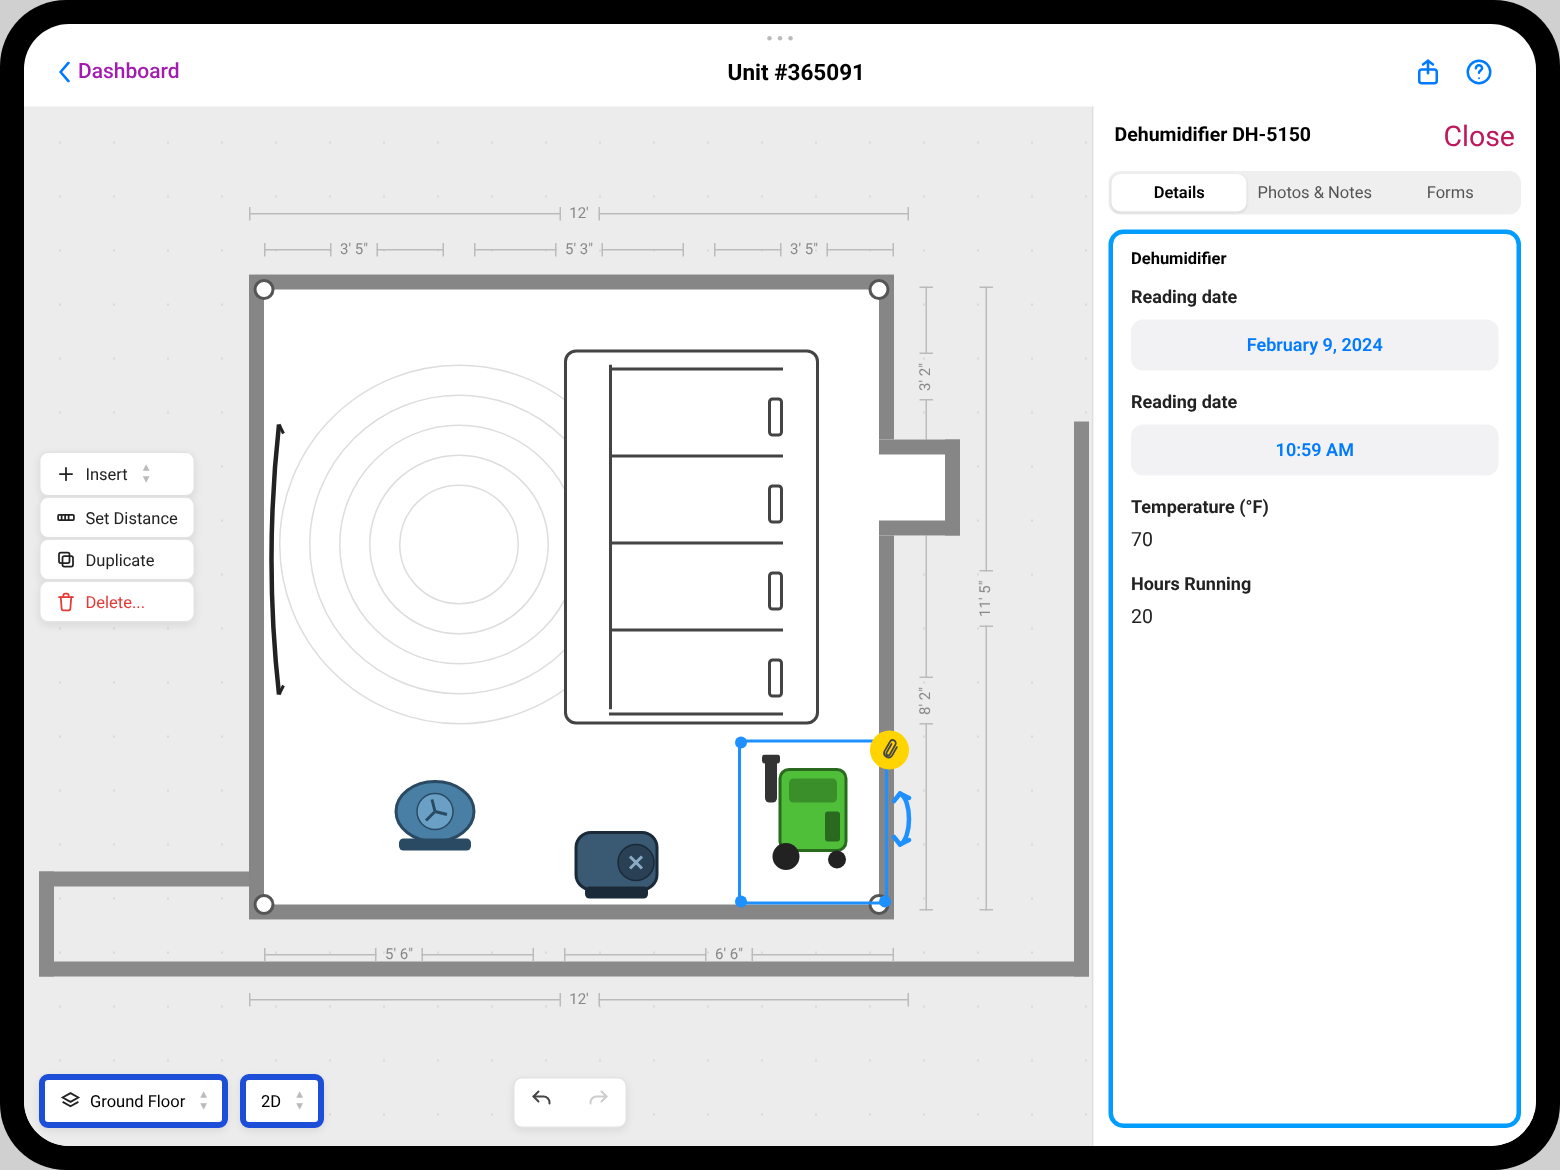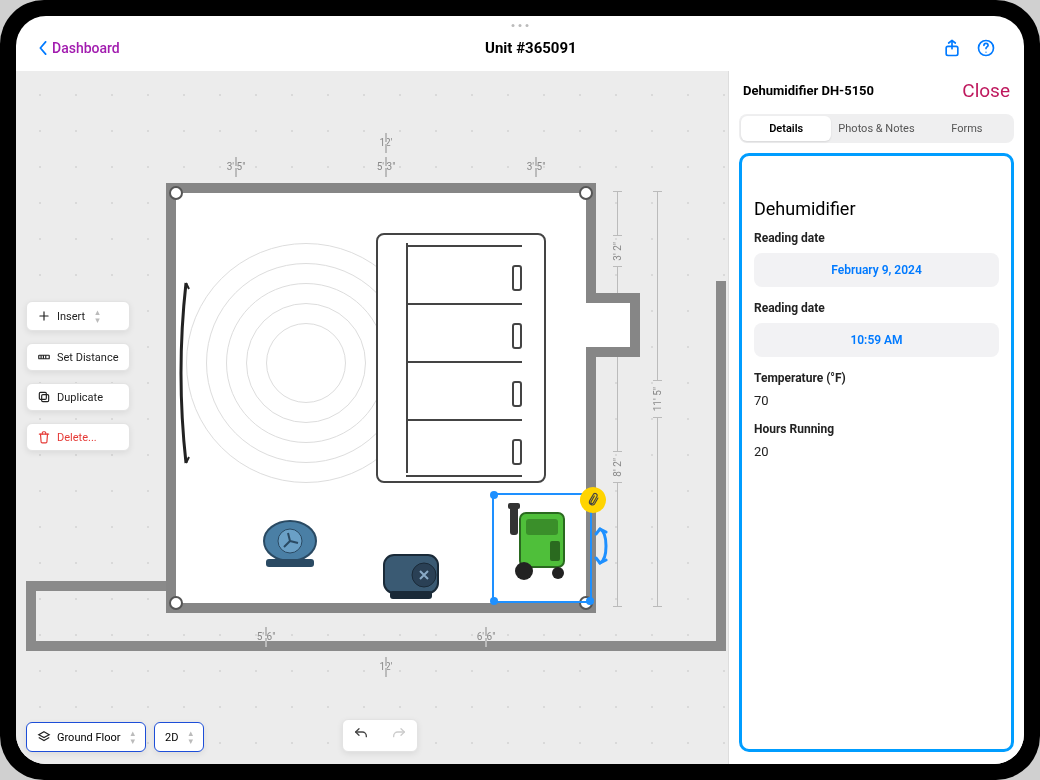--- a/index.html
+++ b/index.html
@@ -68,21 +68,21 @@
     content:''; position:absolute; right:-54px; top:100px; width:44px; height:44px;
     background:#fff; border:10px solid #868686; border-left:none;
   }
   .wall-corner { position: absolute; width: 14px; height: 14px; background:#fff; border: 2px solid #555; border-radius:50%; }
   .wc-tl{ left:-7px; top:-7px;} .wc-tr{ right:-7px; top:-7px;} .wc-bl{ left:-7px; bottom:-7px;} .wc-br{ right:-7px; bottom:-7px;}
 
   
   .hall-line { position:absolute; background:#8a8a8a; }
 
   
-  .dim { position:absolute; font-size:10px; color:#888; display:flex; align-items:center;flex-direction:column; }
+  .dim { position:absolute; font-size:10px; color:#888; display:flex; align-items:center; }
   .dim.h .line{ flex:1; height:1px; background:#bbb; position:relative; }
   .dim.h .line::before,.dim.h .line::after{content:'';position:absolute;top:-4px;width:1px;height:9px;background:#bbb;}
   .dim.h .line::before{left:0;} .dim.h .line::after{right:0;}
   .dim.h .lbl{ padding:0 6px; background:transparent; }
   .dim.v { flex-direction:column; }
   .dim.v .line{ flex:1; width:1px; background:#bbb; position:relative;}
   .dim.v .line::before,.dim.v .line::after{content:'';position:absolute;left:-4px;height:1px;width:9px;background:#bbb;}
   .dim.v .line::before{top:0;} .dim.v .line::after{bottom:0;}
   .dim.v .lbl{ padding:6px 0; writing-mode:vertical-rl; transform:rotate(180deg);}
 
@@ -106,47 +106,47 @@
   .dehum { left:330px; top:310px; width:70px; height:80px; }
   .sel-box { position:absolute; left:316px; top:300px; width:100px; height:110px; border:2px solid #1e90ff; }
   .sel-dot{position:absolute;width:8px;height:8px;background:#1e90ff;border-radius:50%;}
   .sd-tl{left:-4px;top:-4px;}.sd-tr{right:-4px;top:-4px;}.sd-bl{left:-4px;bottom:-4px;}.sd-br{right:-4px;bottom:-4px;}
   .rotate-handle{position:absolute; right:-24px; top:50%; transform:translateY(-50%); color:#1e90ff;}
   .rotate-handle svg{width:20px;height:46px;}
   .badge-clip{ position:absolute; left:404px; top:294px; width:26px;height:26px;background:#ffd400;border-radius:50%;display:flex;align-items:center;justify-content:center;color:#444; transform:rotate(-15deg);}
   .badge-clip svg{width:14px;height:14px;}
 
   
-  .left-tools { position:absolute; left:10px; top:230px; display:flex; flex-direction:column; gap:12px; z-index:5;}
+  .left-tools { position:absolute; left:10px; top:230px; display:flex; flex-direction:column; gap:0; z-index:5;}
   .tool-btn { background:#fff; border:1px solid #e3e3e3; border-radius:6px; padding:6px 10px; font-size:11px; color:#222; display:flex; align-items:center; gap:6px; cursor:pointer; box-shadow:0 2px 6px rgba(0,0,0,.08); white-space:nowrap;}
   .tool-btn.danger{ color:#e53935; }
   .tool-btn svg{width:14px;height:14px;flex:none;}
   .tool-chevs{margin-left:4px;color:#bbb;font-size:9px;line-height:8px;}
 
   
   .bl-controls{ position:absolute; left:10px; bottom:12px; display:flex; gap:8px; z-index:5;}
-  .pill{ background:#fff;border:1px solid #1d4ed8;border-radius:6px;padding:6px 10px;font-size:11px;display:flex;align-items:center;gap:6px;cursor:pointer;box-shadow:0 2px 6px rgba(0,0,0,.08);}
+  .pill{ background:#fff;border:4px solid #1d4ed8;border-radius:6px;padding:6px 10px;font-size:11px;display:flex;align-items:center;gap:6px;cursor:pointer;box-shadow:0 2px 6px rgba(0,0,0,.08);}
   .pill svg{width:14px;height:14px;}
 
   
   .br-controls{position:absolute; right:310px; bottom:12px; display:flex; gap:2px; background:#fff;border:1px solid #e3e3e3;border-radius:6px;box-shadow:0 2px 6px rgba(0,0,0,.08);}
   .br-controls button{border:none;background:transparent;padding:6px 10px;cursor:pointer;color:#444;}
   .br-controls button.dis{color:#ccc;cursor:default;}
   .br-controls svg{width:16px;height:16px;}
 
   
   .panel{ position:absolute; top:55px; right:0; bottom:0; width:295px; background:#fff; display:flex;flex-direction:column;}
   .panel-head{ display:flex; align-items:center; justify-content:space-between; padding:8px 14px 6px; }
   .panel-head .ttl{ font-size:13px; font-weight:700;}
   .panel-head .close{ color:#be185d; font-size:19px; cursor:pointer;}
   .seg{ margin:6px 10px; display:flex; background:#efeff0; border-radius:8px; padding:2px;}
   .seg button{ flex:1; border:none; background:transparent; font-size:11px; padding:6px 4px; border-radius:6px; color:#555; cursor:pointer;}
   .seg button.active{ background:#fff; color:#000; font-weight:600; box-shadow:0 1px 2px rgba(0,0,0,.1);}
   .panel-body{ flex:1; margin:4px 10px 12px; border:3px solid #009dff; border-radius:10px; padding:10px 12px; overflow:auto;}
-  .panel-body h2{ font-size:18px; font-weight:400; margin-bottom:12px;margin-top:32px;}
+  .panel-body h2{ font-size:11px; font-weight:700; margin-bottom:12px;}
   .field{ margin-bottom:14px;}
   .field label{ display:block; font-size:12px; font-weight:700; color:#222; margin-bottom:8px;}
   .valbox{ background:#f2f2f4; border-radius:8px; padding:10px; text-align:center; color:#007aff; font-size:12px; font-weight:600;}
   .plain{ font-size:13px; color:#222;}
   .photos{ display:flex; gap:8px;}
   .photo-slot{ width:44px;height:44px; border-radius:6px; background:#f2f2f4; display:flex;align-items:center;justify-content:center; color:#888;}
   .photo-slot.empty{ background:#fff; border:1px dashed #ddd;}
   .photo-slot.thumb{ background:linear-gradient(135deg,#3a2a2a,#6a3a3a); position:relative;}
   .photo-slot.thumb::after{content:'';position:absolute;left:8px;top:14px;width:28px;height:10px;background:repeating-linear-gradient(90deg,#d99 0 4px,transparent 4px 8px);border-radius:2px;}
   .photo-slot svg{width:18px;height:18px;}

